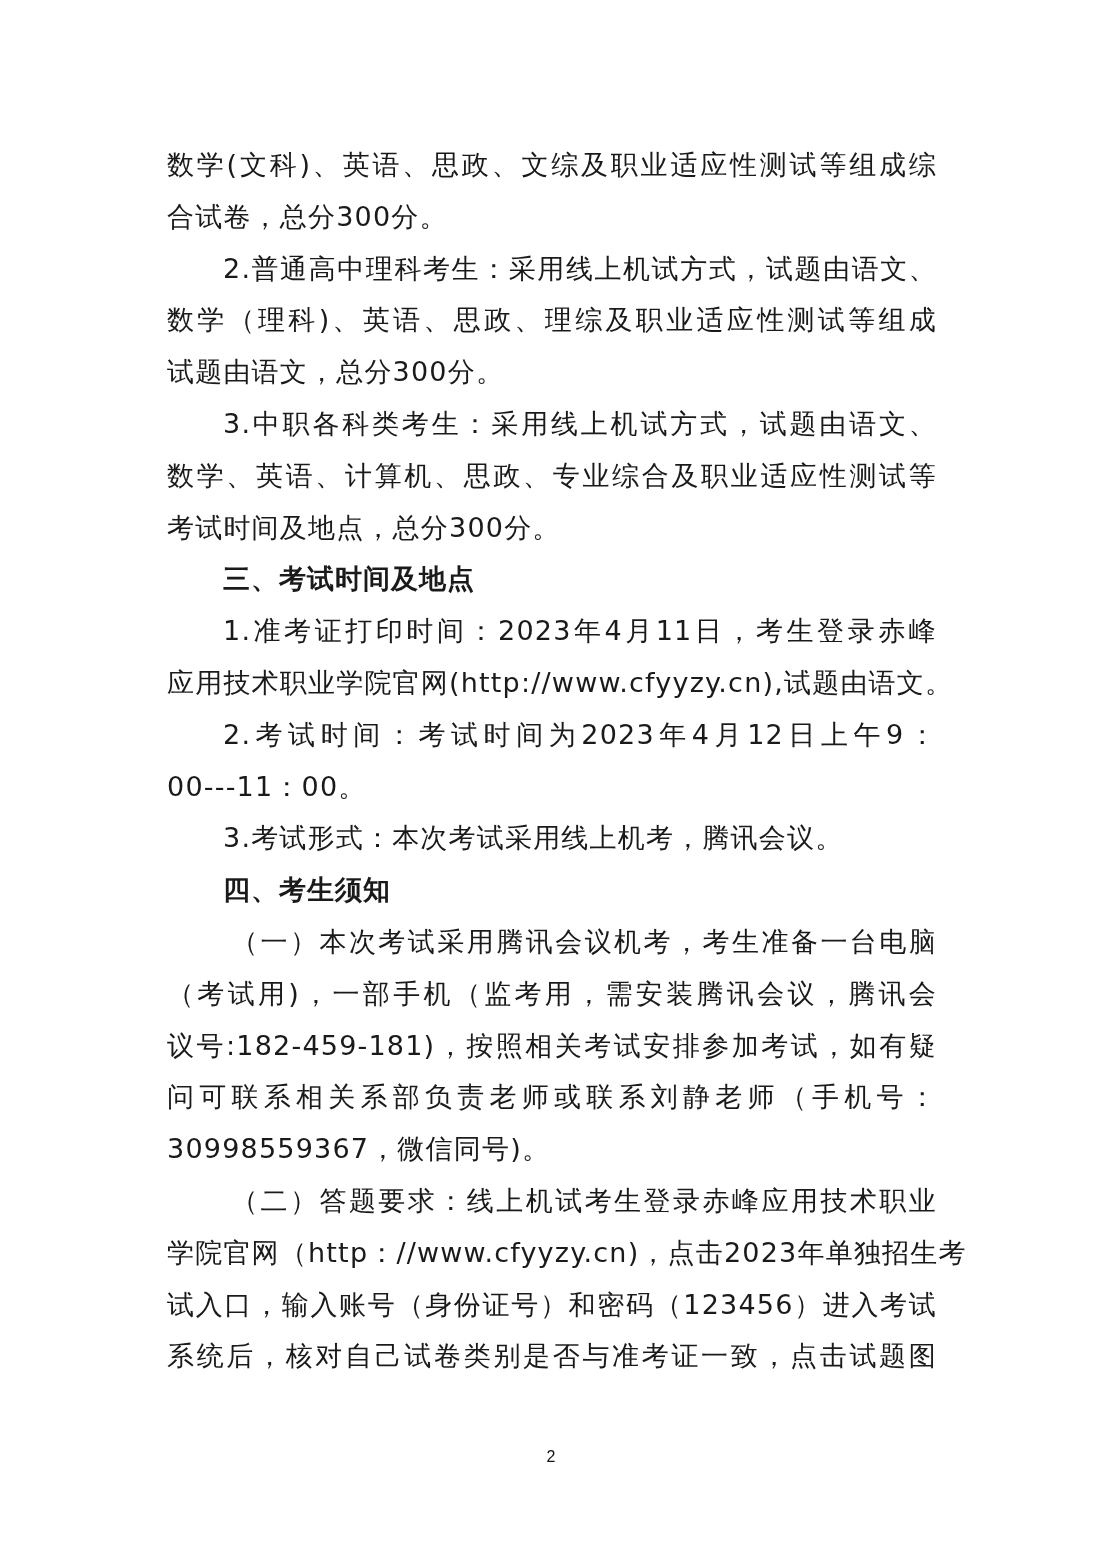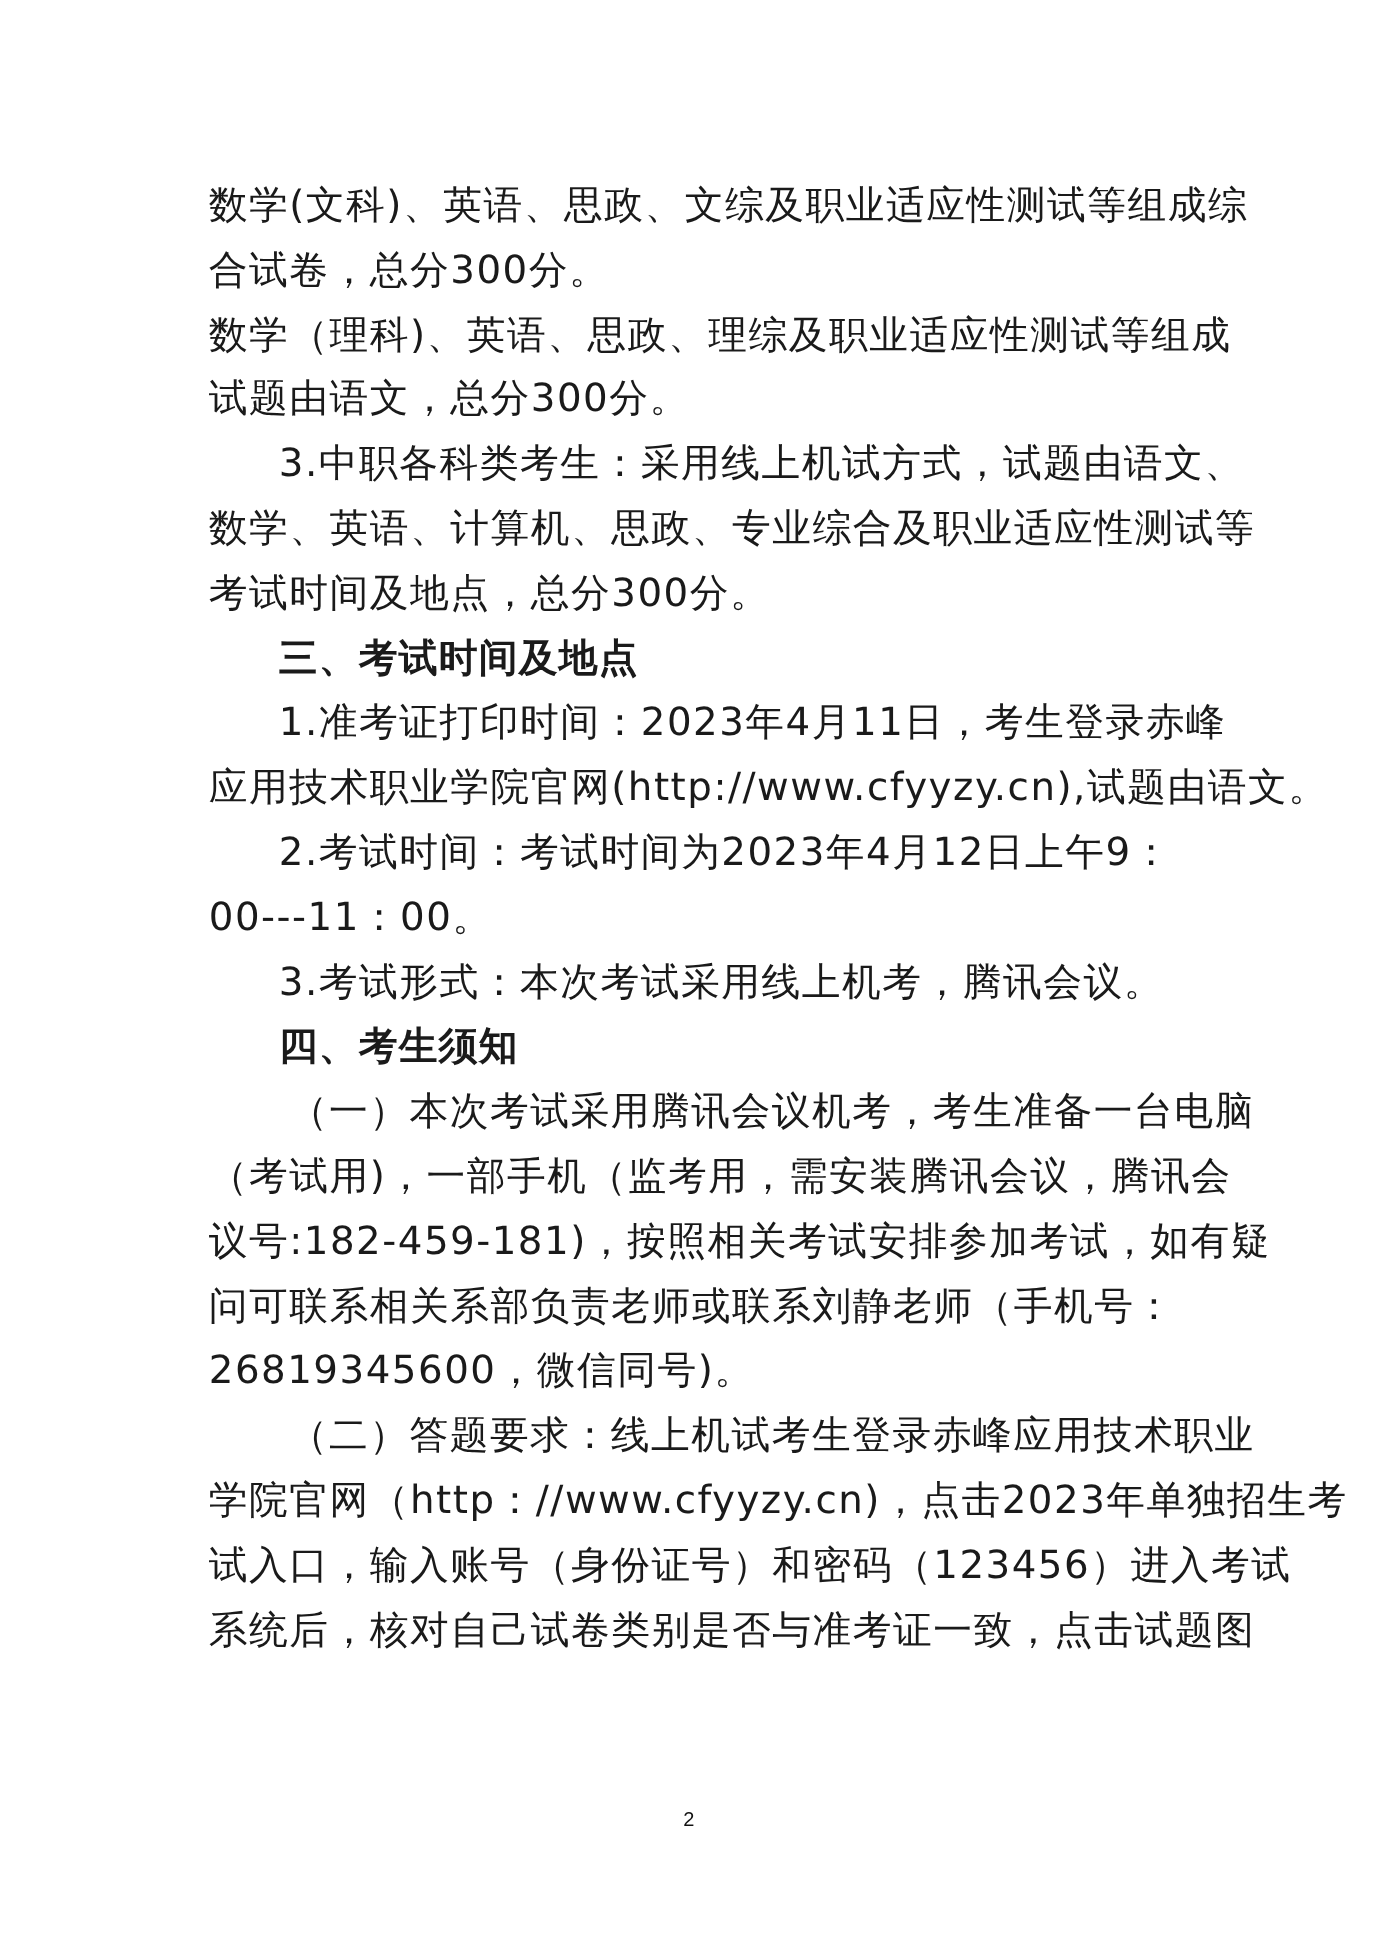--- a/index.html
+++ b/index.html
@@ -17,21 +17,21 @@
     }
     .page {
       position: absolute;
       left: 167px;
       top: 139px;
       width: 770px;
     }
     .line {
       height: 51.8px;
       line-height: 51.8px;
-      font-size: 31px;
+      font-size: 27px;
       white-space: nowrap;
       letter-spacing: 1.2px;
       text-align: justify;
       text-align-last: justify;
     }
     .line.last {
       text-align-last: left;
     }
     .indent {
       padding-left: 56px;
@@ -59,20 +59,21 @@
 <body>
 
 <div class="page">
 
   <div>
     <div class="line">数学(文科)、英语、思政、文综及职业适应性测试等组成综</div>
     <div class="line last">合试卷，总分300分。</div>
   </div>
 
   <div>
+    <div class="line indent">2.普通高中理科考生：采用线上机试方式，试题由语文、</div>
     <div class="line">数学（理科)、英语、思政、理综及职业适应性测试等组成</div>
     <div class="line last">试题由语文，总分300分。</div>
   </div>
 
   <div>
     <div class="line indent">3.中职各科类考生：采用线上机试方式，试题由语文、</div>
     <div class="line">数学、英语、计算机、思政、专业综合及职业适应性测试等</div>
     <div class="line last">考试时间及地点，总分300分。</div>
   </div>
 
@@ -92,21 +93,21 @@
     <div class="line indent last">3.考试形式：本次考试采用线上机考，腾讯会议。</div>
   </div>
 
   <div class="line indent heading">四、考生须知</div>
 
   <div>
     <div class="line indent-sm">（一）本次考试采用腾讯会议机考，考生准备一台电脑</div>
     <div class="line">（考试用)，一部手机（监考用，需安装腾讯会议，腾讯会</div>
     <div class="line">议号:182-459-181)，按照相关考试安排参加考试，如有疑</div>
     <div class="line">问可联系相关系部负责老师或联系刘静老师（手机号：</div>
-    <div class="line last">26819345600，微信同号)。</div>
+    <div class="line last">30998559367，微信同号)。</div>
   </div>
 
   <div>
     <div class="line indent-sm">（二）答题要求：线上机试考生登录赤峰应用技术职业</div>
     <div class="line">学院官网（http：//www.cfyyzy.cn)，点击2023年单独招生考</div>
     <div class="line">试入口，输入账号（身份证号）和密码（123456）进入考试</div>
     <div class="line">系统后，核对自己试卷类别是否与准考证一致，点击试题图</div>
   </div>
 
 </div>

